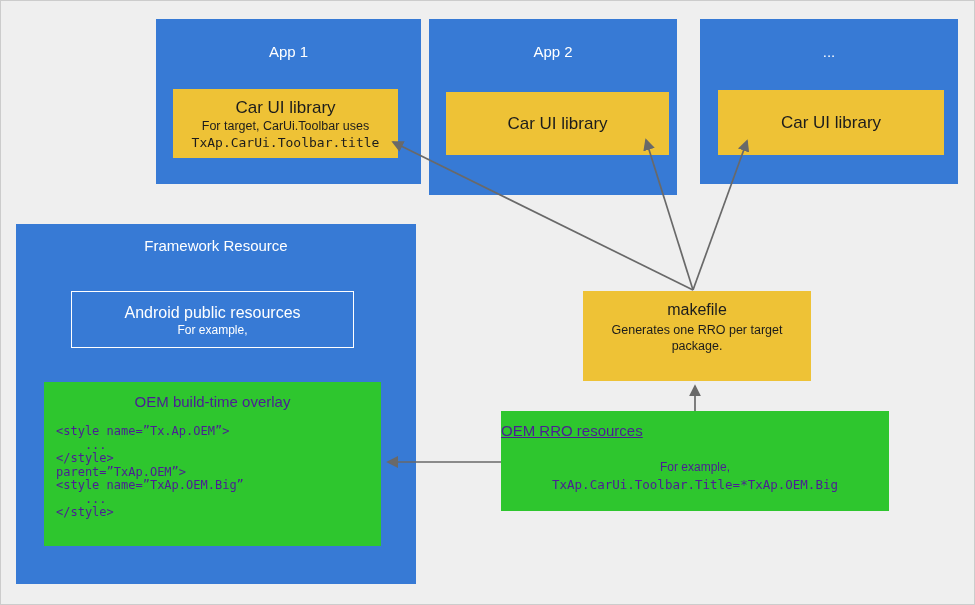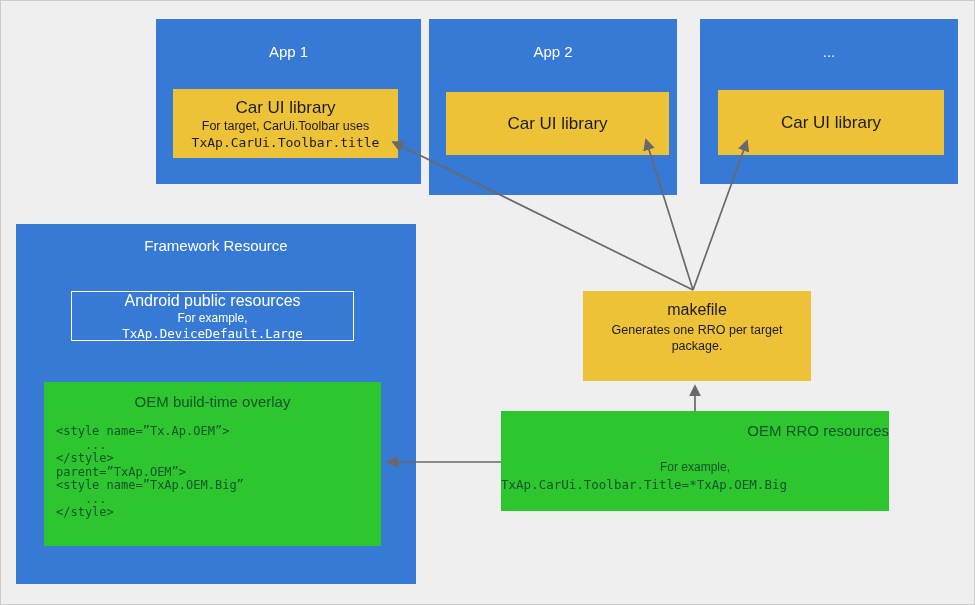--- a/index.html
+++ b/index.html
@@ -7,40 +7,40 @@
     position:relative;
     width:973px;height:603px;
     background:#efefef;
     border:1px solid #cccccc;
     font-family:"Liberation Sans", sans-serif;
     overflow:hidden;
   }
   .box{position:absolute;box-sizing:border-box;}
   .blue{background:#377ad5;color:#ffffff;}
   .yellow{background:#eec236;color:#1c1c1c;}
-  .green{background:#2ec62e;color:#14532d;}
+  .green{background:#2ec62e;color:#4c1d95;}
   .app-title{margin-top:24px;text-align:center;font-size:15px;color:#ffffff;}
   .lib-box{display:flex;flex-direction:column;align-items:center;justify-content:center;text-align:center;}
   .lib-title{font-size:17px;line-height:21px;}
   .lib-sub{font-size:12.5px;line-height:16px;}
   .mono{font-family:"DejaVu Sans Mono", monospace;}
   .lib-code{font-size:13px;line-height:17px;}
   .fw-title{margin-top:13px;text-align:center;font-size:15px;}
   .pubres{border:1px solid #ffffff;display:flex;flex-direction:column;align-items:center;justify-content:center;text-align:center;}
   .pubres-title{font-size:16px;line-height:21px;}
   .pubres-sub{font-size:12px;line-height:15px;}
   .pubres-code{font-size:12.5px;line-height:16px;}
   .overlay-title{margin-top:11px;text-align:center;font-size:15px;}
   .code-block{margin:15px 0 8px 12px;font-size:12px;line-height:13.5px;}
   .code-line{white-space:pre;font-family:"DejaVu Sans Mono", monospace;}
   .mk-title{margin-top:9px;text-align:center;font-size:16px;line-height:20px;}
   .mk-desc{margin:2px auto 9px;width:190px;text-align:center;font-size:12.5px;line-height:16px;}
-  .rro-title{margin-top:11px;text-align:right;font-size:15px;}
+  .rro-title{margin-top:11px;text-align:left;font-size:15px;text-decoration:underline;}
   .rro-sub{margin-top:21px;text-align:center;font-size:12px;line-height:15px;}
-  .rro-code{margin-top:2px;text-align:left;font-size:12.5px;}
+  .rro-code{margin-top:2px;text-align:center;font-size:12.5px;}
   .arrows{position:absolute;left:0;top:0;width:975px;height:605px;pointer-events:none;}
 </style>
 </head>
 <body>
 
 <div class="canvas">
 
   <div class="box blue" style="left:155px;top:18px;width:265px;height:165px;">
     <div class="app-title">App 1</div>
     <div class="box yellow lib-box" style="left:17px;top:70px;width:225px;height:69px;">
@@ -60,24 +60,23 @@
   <div class="box blue" style="left:699px;top:18px;width:258px;height:165px;">
     <div class="app-title">...</div>
     <div class="box yellow lib-box" style="left:18px;top:71px;width:226px;height:65px;">
       <div class="lib-title">Car UI library</div>
     </div>
   </div>
 
   <div class="box blue" style="left:15px;top:223px;width:400px;height:360px;">
     <div class="fw-title">Framework Resource</div>
 
-    <div class="box blue pubres" style="left:55px;top:67px;width:283px;height:50px;">
+    <div class="box blue pubres" style="left:55px;top:67px;width:283px;height:57px;">
       <div class="pubres-title">Android public resources</div>
       <div class="pubres-sub">For example,</div>
-      <div class="pubres-code mono">TxAp.DeviceDefault.Large</div>
     </div>
 
     <div class="box green" style="left:28px;top:158px;width:337px;height:164px;">
       <div class="overlay-title">OEM build-time overlay</div>
       <div class="code-block">
         <div class="code-line">&lt;style name=”Tx.Ap.OEM”&gt;</div>
         <div class="code-line">    ...</div>
         <div class="code-line">&lt;/style&gt;</div>
         <div class="code-line">parent=”TxAp.OEM”&gt;</div>
         <div class="code-line">&lt;style name=”TxAp.OEM.Big”</div>

